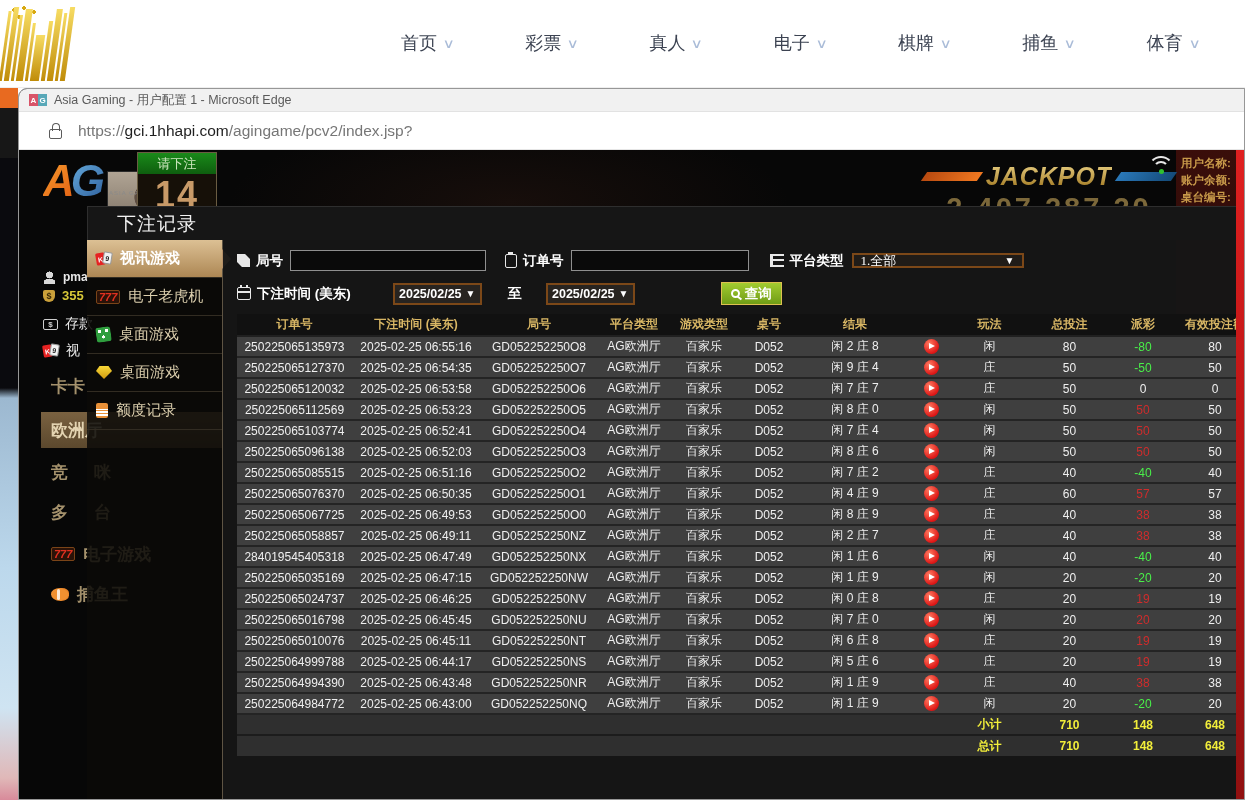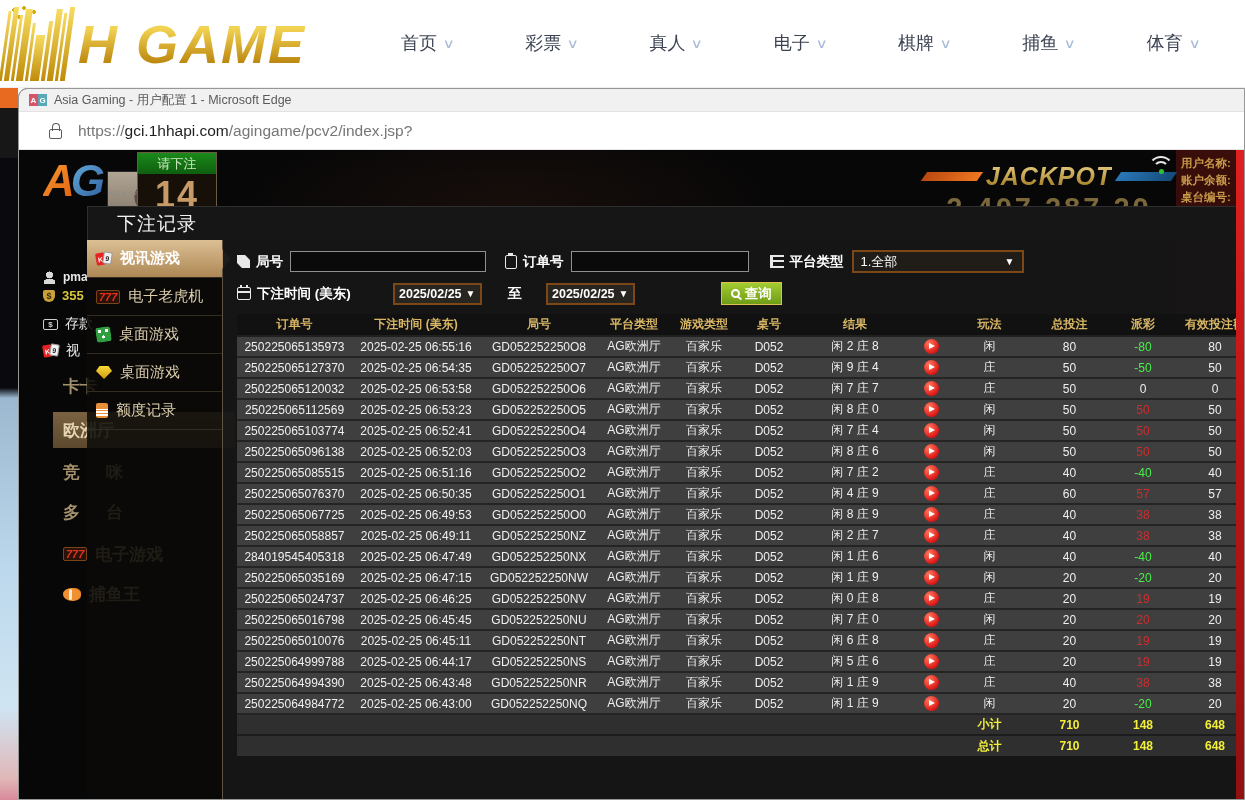--- a/index.html
+++ b/index.html
@@ -68,21 +68,21 @@
     linear-gradient(180deg,#b0a494,#6e6256);}
   .sb-small{position:absolute;z-index:3;display:flex;align-items:center;gap:7px;color:#e8e8e8;}
   .sb-ico{display:inline-flex;align-items:center;justify-content:center;}
   .person-ico{width:13px;height:13px;background:radial-gradient(circle 3.5px at 50% 30%,#d8d8d8 96%,transparent),radial-gradient(ellipse 6px 4px at 50% 88%,#d8d8d8 96%,transparent);}
   .bag-ico{width:12px;height:12px;background:#caa03a;border-radius:2px 2px 6px 6px;color:#3a2a08;font-size:9px;font-weight:bold;display:flex;align-items:center;justify-content:center;}
   .dep-ico{width:15px;height:11px;border:1.5px solid #cfcfcf;color:#cfcfcf;font-size:8px;font-weight:bold;display:flex;align-items:center;justify-content:center;border-radius:2px;}
   .mini-cards{position:relative;width:16px;height:14px;}
   .mini-cards b,.mini-cards i{position:absolute;width:9px;height:12px;border-radius:1.5px;font-size:7px;font-weight:bold;display:flex;align-items:center;justify-content:center;font-style:normal;}
   .mini-cards b{left:0;top:1px;background:#e62222;color:#fff;transform:rotate(-10deg);z-index:1;}
   .mini-cards i{left:7px;top:0;background:#f2f2f2;color:#222;transform:rotate(9deg);z-index:2;border:.5px solid #999;}
-  .sb-item{position:absolute;left:34px;width:182px;z-index:3;color:#a4916c;font-size:17px;font-weight:bold;display:flex;align-items:center;gap:8px;padding-left:10px;height:36px;text-align:right;}
+  .sb-item{position:absolute;left:22px;width:182px;z-index:3;color:#a4916c;font-size:17px;font-weight:bold;display:flex;align-items:center;gap:8px;padding-left:10px;height:36px;text-align:right;}
   .sb-item.hl{background:linear-gradient(180deg,rgba(160,128,84,.75),rgba(120,94,58,.75));color:#e4d4b2;}
   .sb-item.sp{letter-spacing:26px;}
   .slot-ico{font-size:11px;font-weight:bold;font-style:italic;color:#e03020;background:#2a1208;border:1px solid #7a4418;border-radius:2px;padding:0 2px;letter-spacing:0;}
   .fish-ico{width:18px;height:13px;background:radial-gradient(ellipse at 40% 50%,#f09030 60%,#d06818);border-radius:50% 40% 45% 55%;position:relative;}
   .fish-ico:before{content:'';position:absolute;left:6px;top:1px;width:3px;height:11px;background:#fff;opacity:.8;border-radius:2px;}
 
   
   .popup-title{position:absolute;left:68px;top:56px;width:1151px;height:34px;background:#161616;border:1px solid #2e2e2e;border-bottom:none;color:#f2f2f2;font-size:19px;line-height:33px;padding-left:29px;z-index:30;letter-spacing:1px;}
   .popup-body{position:absolute;left:68px;top:90px;width:1151px;height:561px;z-index:29;display:flex;}
   .popup-menu{width:136px;background:rgba(12,10,8,.87);border-right:1px solid #5e5444;}
@@ -98,21 +98,21 @@
   .f-row{position:absolute;left:14px;display:flex;align-items:center;}
   .f-row1{top:10px;} .f-row2{top:42px;}
   .f-label{display:flex;align-items:center;gap:6px;color:#fff;font-size:13.5px;font-weight:bold;white-space:nowrap;}
   .tag-ico{width:13px;height:13px;background:#e8e8e8;clip-path:polygon(0 38%,38% 0,100% 0,100% 62%,62% 100%,0 100%);transform:rotate(90deg);}
   .clip-ico{position:relative;width:12px;height:14px;border:1.6px solid #e8e8e8;border-radius:2px;}
   .clip-ico:before{content:'';position:absolute;left:2px;top:-3px;width:5px;height:3px;background:#e8e8e8;}
   .list-ico{width:14px;height:13px;background:repeating-linear-gradient(180deg,#e8e8e8 0 2px,transparent 2px 5.5px);border-left:3px solid #e8e8e8;}
   .cal-ico{position:relative;width:14px;height:13px;border:1.6px solid #e8e8e8;border-radius:2px;background:linear-gradient(180deg,transparent 0 3px,#e8e8e8 3px 4.5px,transparent 4.5px);}
   .cal-ico:before{content:'';position:absolute;left:1.5px;top:-3px;width:2px;height:3px;background:#e8e8e8;box-shadow:6px 0 #e8e8e8;}
   .f-input{height:21px;background:#0a0a0a;border:1px solid #8f8f8f;margin-left:7px;}
-  .f-sel{height:23px;background:#201c18;border:2px solid #7c4818;color:#fff;font-size:13px;display:flex;align-items:center;justify-content:space-between;padding:0 7px;margin-left:8px;cursor:pointer;}
+  .f-sel{height:15px;background:#201c18;border:2px solid #7c4818;color:#fff;font-size:13px;display:flex;align-items:center;justify-content:space-between;padding:0 7px;margin-left:8px;cursor:pointer;font-family:Liberation Serif, serif;}
   .chev-dn{font-size:10px;color:#fff;}
   .date-box{width:89px;height:22px;background:#282420;border:2px solid #7c4818;color:#fff;font-size:12.5px;font-weight:bold;display:flex;align-items:center;justify-content:center;gap:4px;cursor:pointer;}
   .to-lbl{color:#fff;font-size:14px;font-weight:bold;}
   .search-btn{height:23px;display:flex;align-items:center;gap:5px;padding:0 9px;background:linear-gradient(180deg,#a2cc30,#6f9c16);border:1px solid #dec050;color:#fff;font-size:13.5px;font-weight:bold;cursor:pointer;}
   .mag-ico{position:relative;width:9px;height:9px;border:2px solid #fff;border-radius:50%;}
   .mag-ico:before{content:'';position:absolute;right:-4px;bottom:-3px;width:5px;height:2px;background:#fff;transform:rotate(40deg);}
 
   
   .bet-table{position:absolute;left:14px;top:74px;border-collapse:collapse;table-layout:fixed;width:1001px;font-size:12px;}
   .bet-table th{background:#111;color:#d9b765;height:22px;font-weight:bold;border-bottom:2px solid #202020;}
@@ -137,21 +137,20 @@
           <i style="width:5px;height:74px"></i>
           <i style="width:3px;height:66px"></i>
           <i style="width:7px;height:72px"></i>
           <i style="width:3px;height:58px"></i>
           <i style="width:9px;height:46px"></i>
           <i style="width:4px;height:60px"></i>
           <i style="width:6px;height:72px"></i>
           <i style="width:3px;height:68px"></i>
           <i style="width:5px;height:74px"></i>
       </span>
-      <span class="logo-text">H GAME</span>
     </div>
     <div class="site-nav">
         <div class="nav-item">
           <span class="lbl">首页</span>
           <span class="chev">∨</span>
         </div>
         <div class="nav-item">
           <span class="lbl">彩票</span>
           <span class="chev">∨</span>
         </div>

